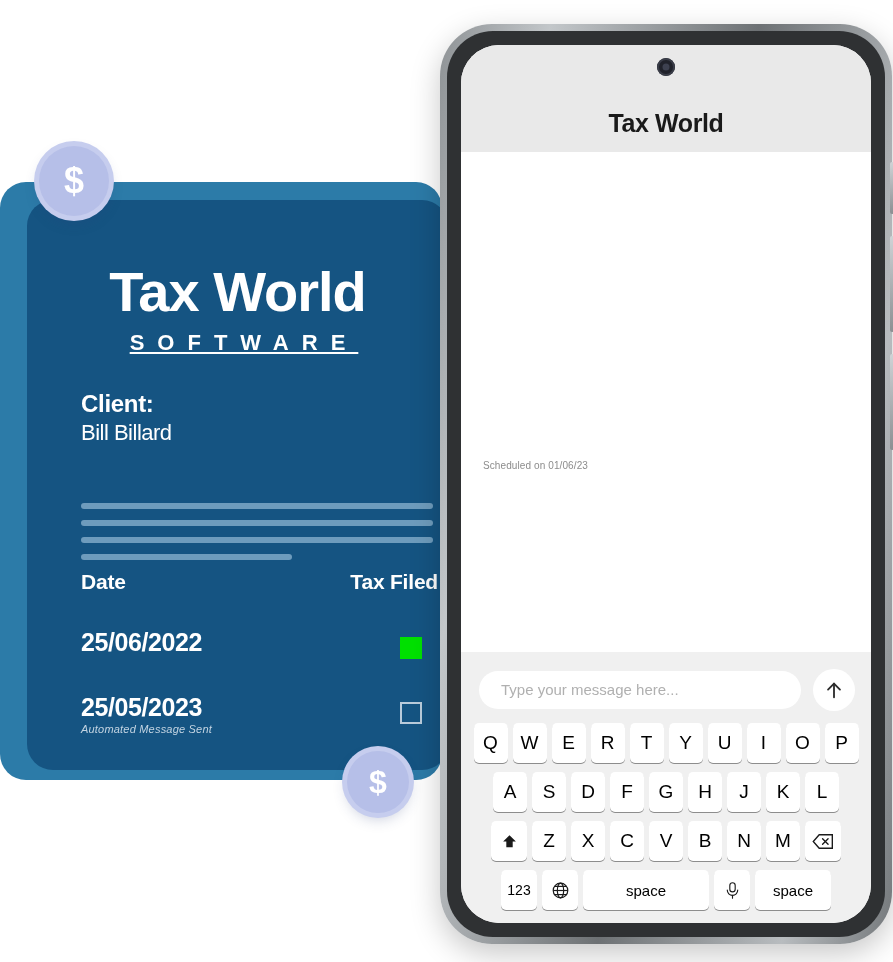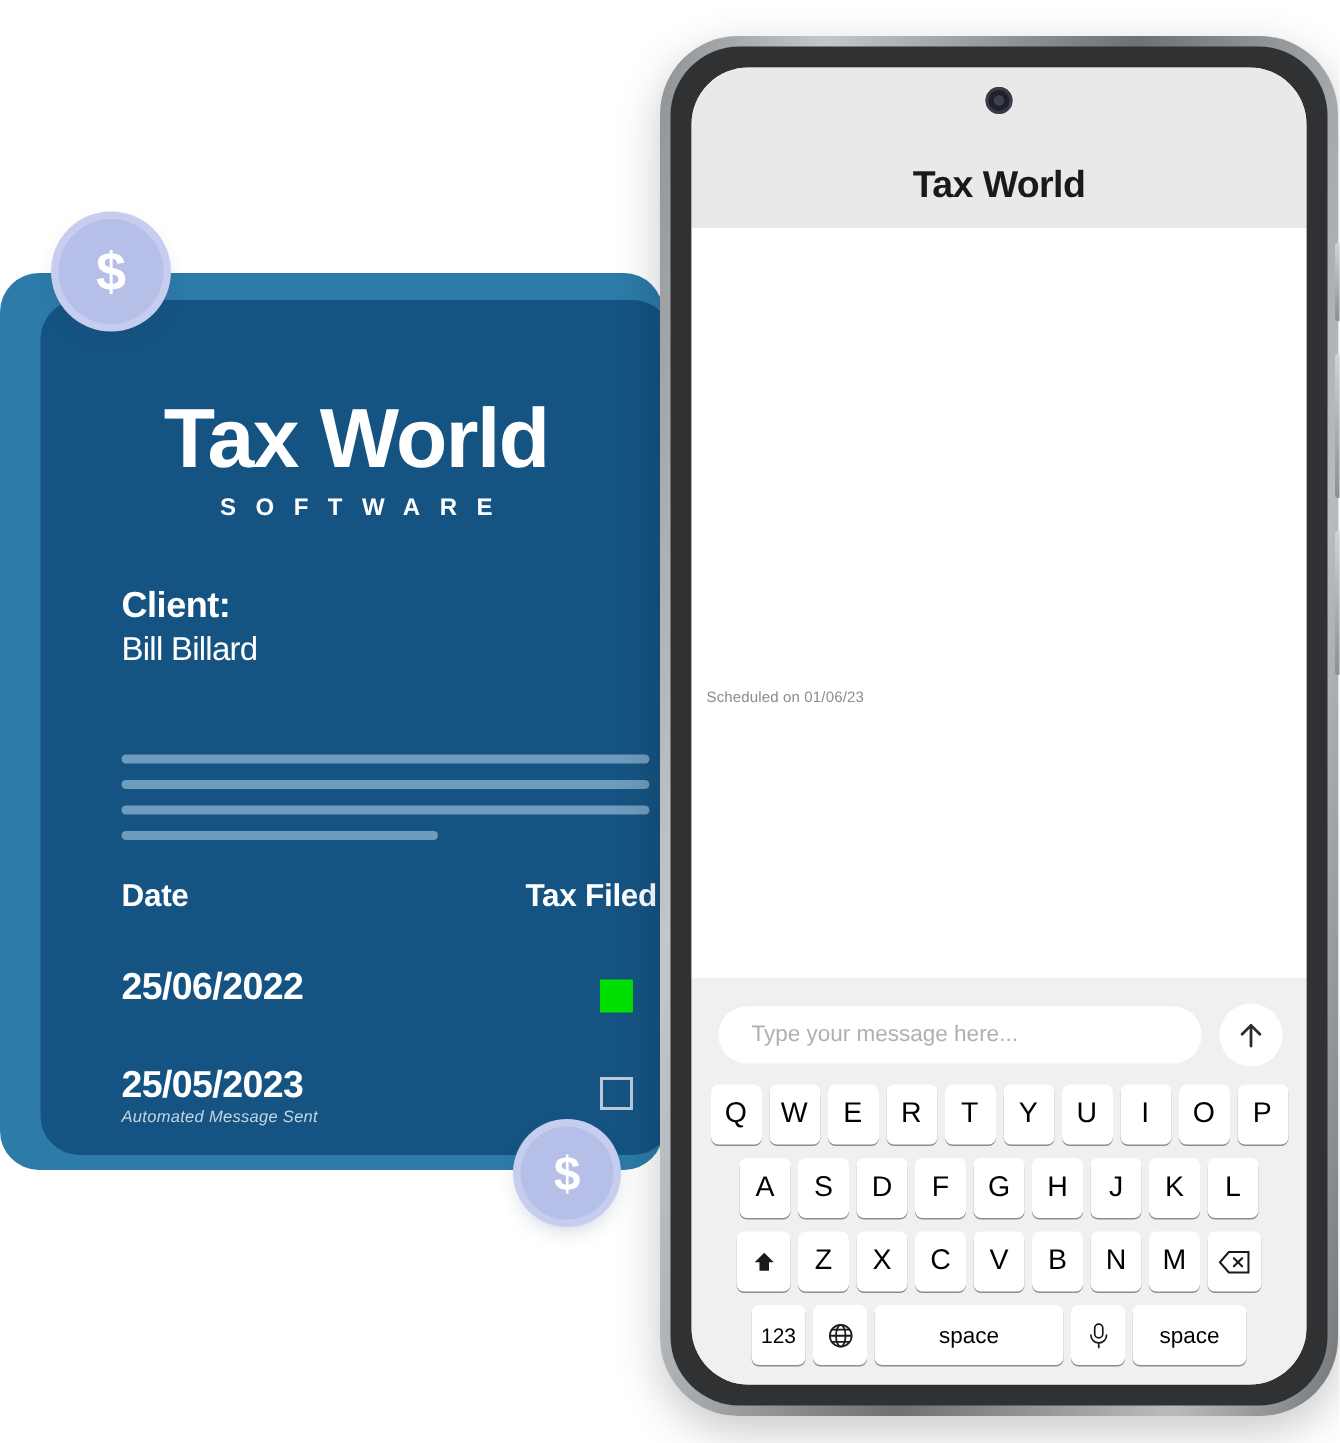--- a/index.html
+++ b/index.html
@@ -64,24 +64,25 @@
     letter-spacing: -1px;
     line-height: 1;
   }
   #brand-subtitle {
     position: absolute;
     left: 0;
     top: 130px;
     width: 365px;
     text-align: center;
     color: #ffffff;
-    font-size: 16px;
+    font-size: 22px;
     font-weight: bold;
     letter-spacing: 13px;
     text-indent: 13px;
+    text-decoration: underline;
   }
 
   
   #client-label {
     position: absolute;
     left: 26px;
     top: 190px;
     color: #ffffff;
     font-size: 24px;
     font-weight: bold;
@@ -111,21 +112,20 @@
     margin-bottom: 11px;
   }
   .ph-line.short { width: 60%; }
 
   
   #tax-table {
     position: absolute;
     left: 26px;
     top: 370px;
     width: 360px;
-    margin-top: 16px;
   }
   .tbl-head {
     display: flex;
     justify-content: space-between;
     align-items: baseline;
     color: #ffffff;
     font-size: 21px;
     font-weight: bold;
     letter-spacing: -0.2px;
   }
@@ -297,21 +297,21 @@
     color: #1f1f1f;
   }
   #message-link {
     font-weight: bold;
     text-decoration: underline;
     color: #000000;
   }
   #message-emoji { font-size: 15px; }
   #message-timestamp {
     position: absolute;
-    left: 10px;
+    left: 22px;
     top: 308px;
     font-size: 10px;
     color: #8c8c8c;
     letter-spacing: 0.1px;
   }
 
   
   #input-bar {
     position: relative;
     height: 63px;

